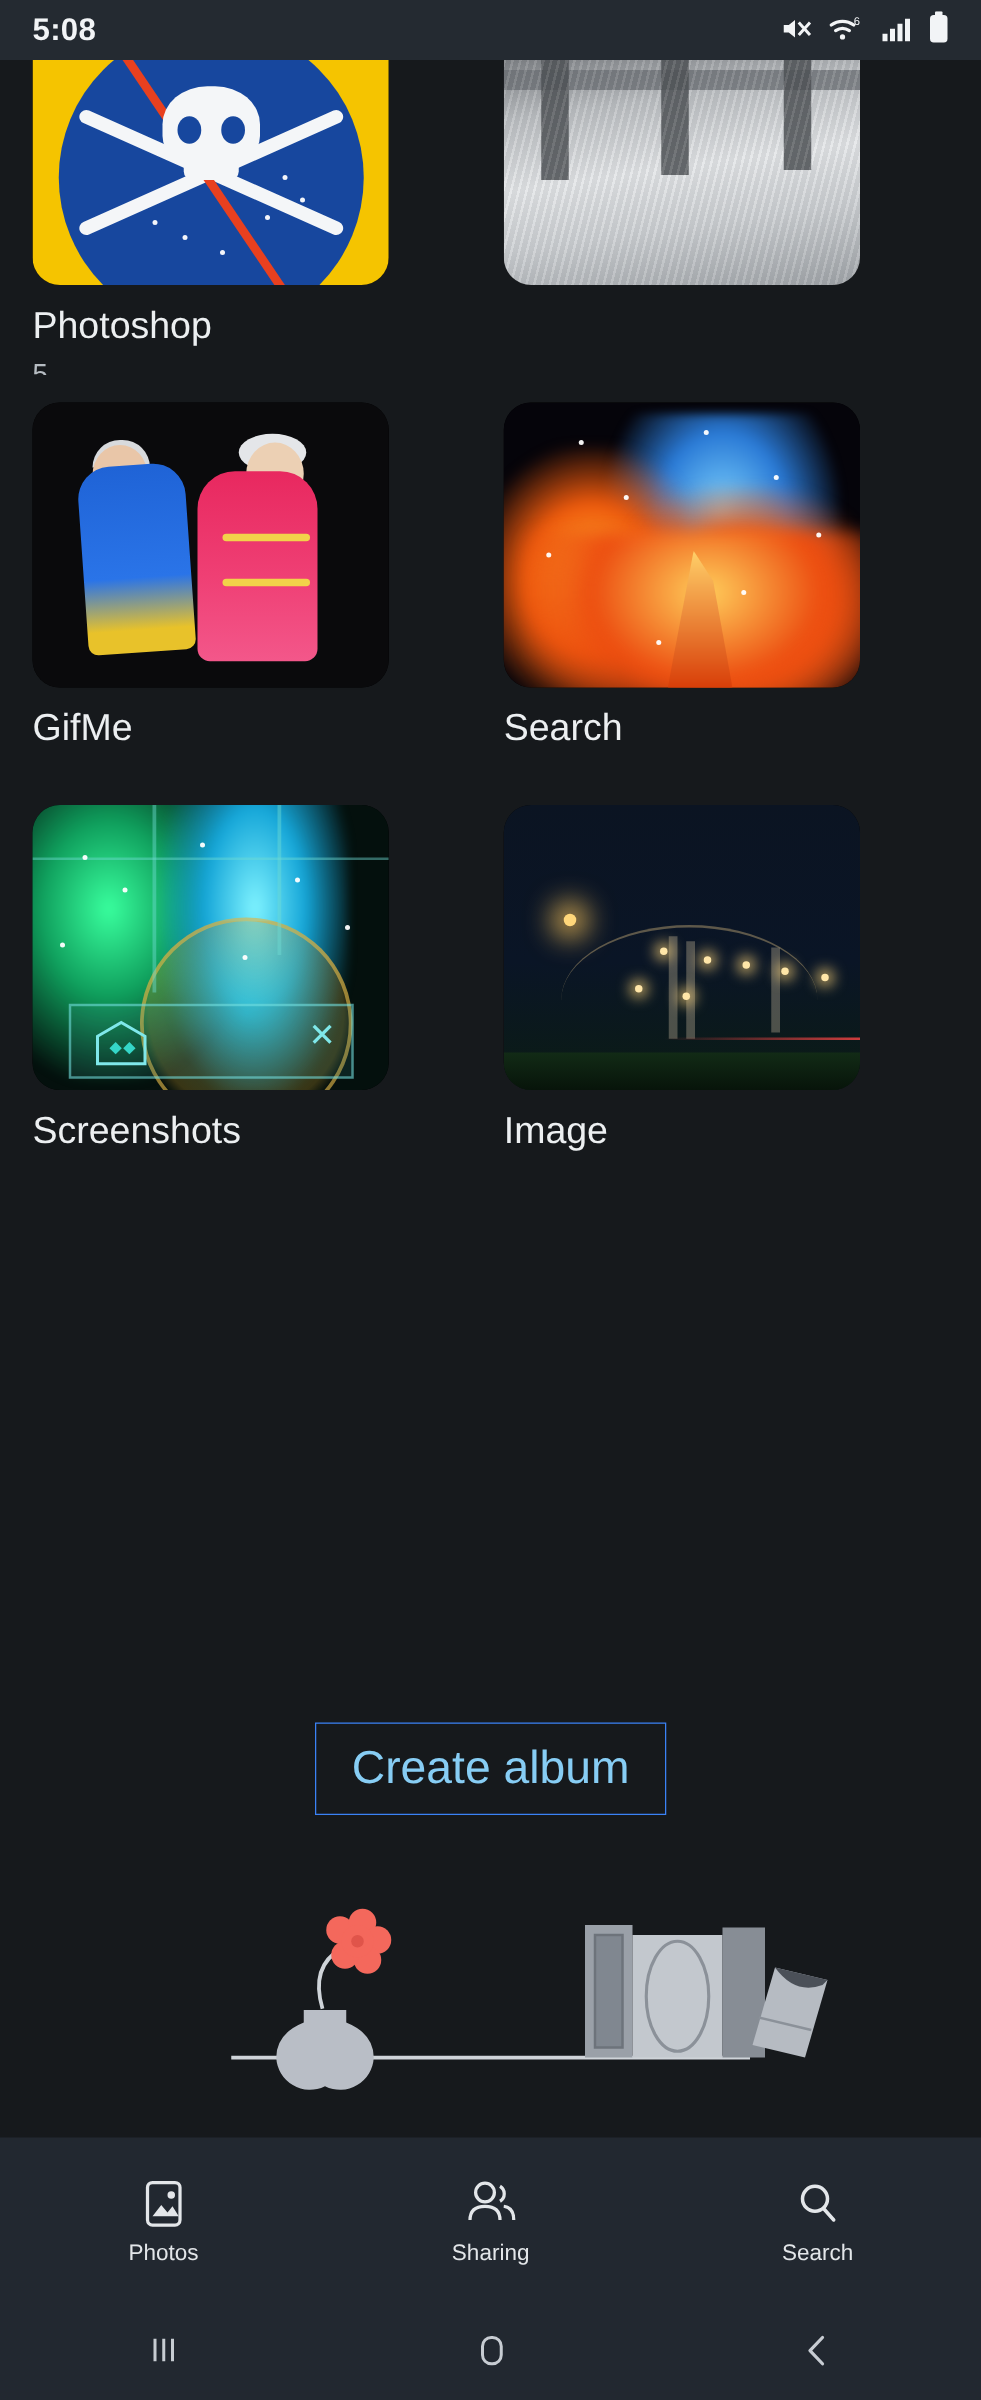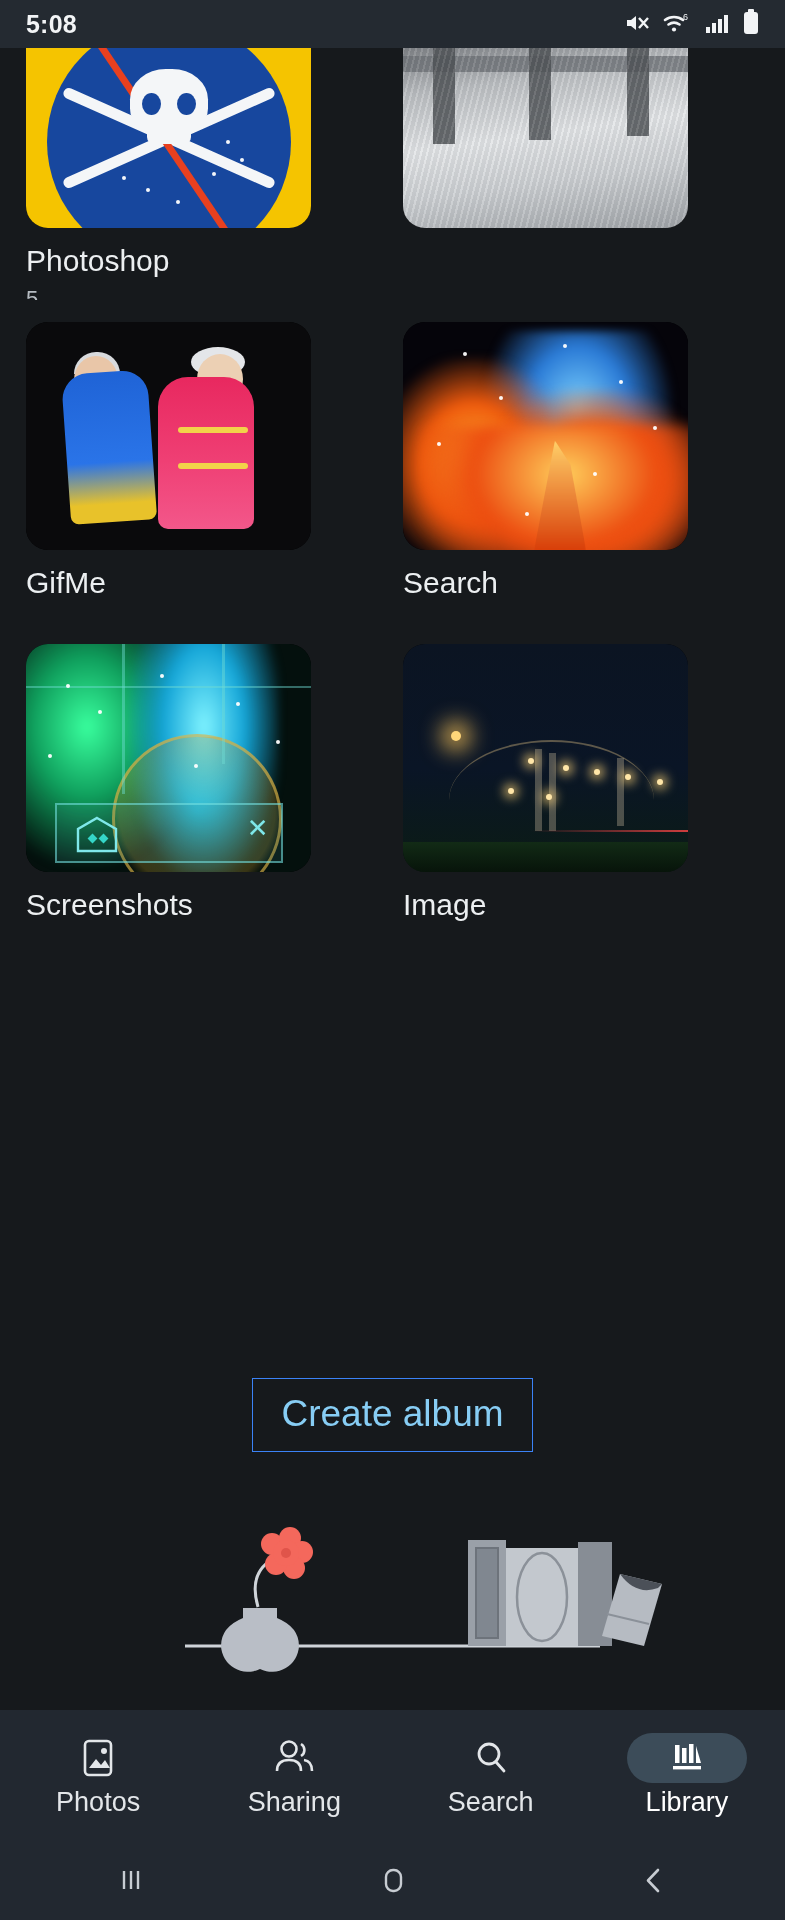--- a/index.html
+++ b/index.html
@@ -225,21 +225,21 @@
   }
   .nav-item{
     flex:1; display:flex; flex-direction:column; align-items:center; gap:4px;
     text-decoration:none;
   }
   .nav-icon-pill{
     width:120px; height:50px; display:flex; align-items:center; justify-content:center;
     border-radius:25px;
   }
   .nav-item.active .nav-icon-pill{ background:#3c4c59; }
-  .nav-label{ color:#e3e6e9; font-size:27px; }
+  .nav-label{ color:#e3e6e9; font-size:18px; }
   .nav-item.active .nav-label{ color:#ffffff; }
 
   .sysnav{
     position:absolute; left:0; bottom:0; width:785px; height:80px;
     background:#222830; display:flex; align-items:center;
   }
   .sys-item{ flex:1; display:flex; align-items:center; justify-content:center; }
 </style>
 </head>
 <body>
@@ -481,32 +481,20 @@
     <div class="nav-item">
       <div class="nav-icon-pill">
         <svg width="40" height="42" viewBox="0 0 40 42">
           <circle cx="18" cy="17" r="10" fill="none" stroke="#e3e6e9" stroke-width="2.8"></circle>
           <line x1="25" y1="25" x2="33" y2="34" stroke="#e3e6e9" stroke-width="2.8" stroke-linecap="round"></line>
         </svg>
       </div>
       <div class="nav-label">Search</div>
     </div>
 
-    <div class="nav-item active">
-      <div class="nav-icon-pill">
-        <svg width="44" height="42" viewBox="0 0 44 42">
-          <rect x="10" y="8" width="4.5" height="18" fill="#ffffff"></rect>
-          <rect x="17" y="11" width="4.5" height="15" fill="#ffffff"></rect>
-          <rect x="24" y="7" width="4.5" height="19" fill="#ffffff"></rect>
-          <path d="M31 9 l5 17 h-5z" fill="#ffffff"></path>
-          <rect x="8" y="29" width="28" height="3.4" fill="#ffffff"></rect>
-        </svg>
-      </div>
-      <div class="nav-label">Library</div>
-    </div>
   </div>
 
   <div class="sysnav">
     <div class="sys-item">
       <svg width="34" height="34" viewBox="0 0 34 34">
         <line x1="10" y1="8" x2="10" y2="26" stroke="#c7ccd2" stroke-width="2.4"></line>
         <line x1="17" y1="8" x2="17" y2="26" stroke="#c7ccd2" stroke-width="2.4"></line>
         <line x1="24" y1="8" x2="24" y2="26" stroke="#c7ccd2" stroke-width="2.4"></line>
       </svg>
     </div>

